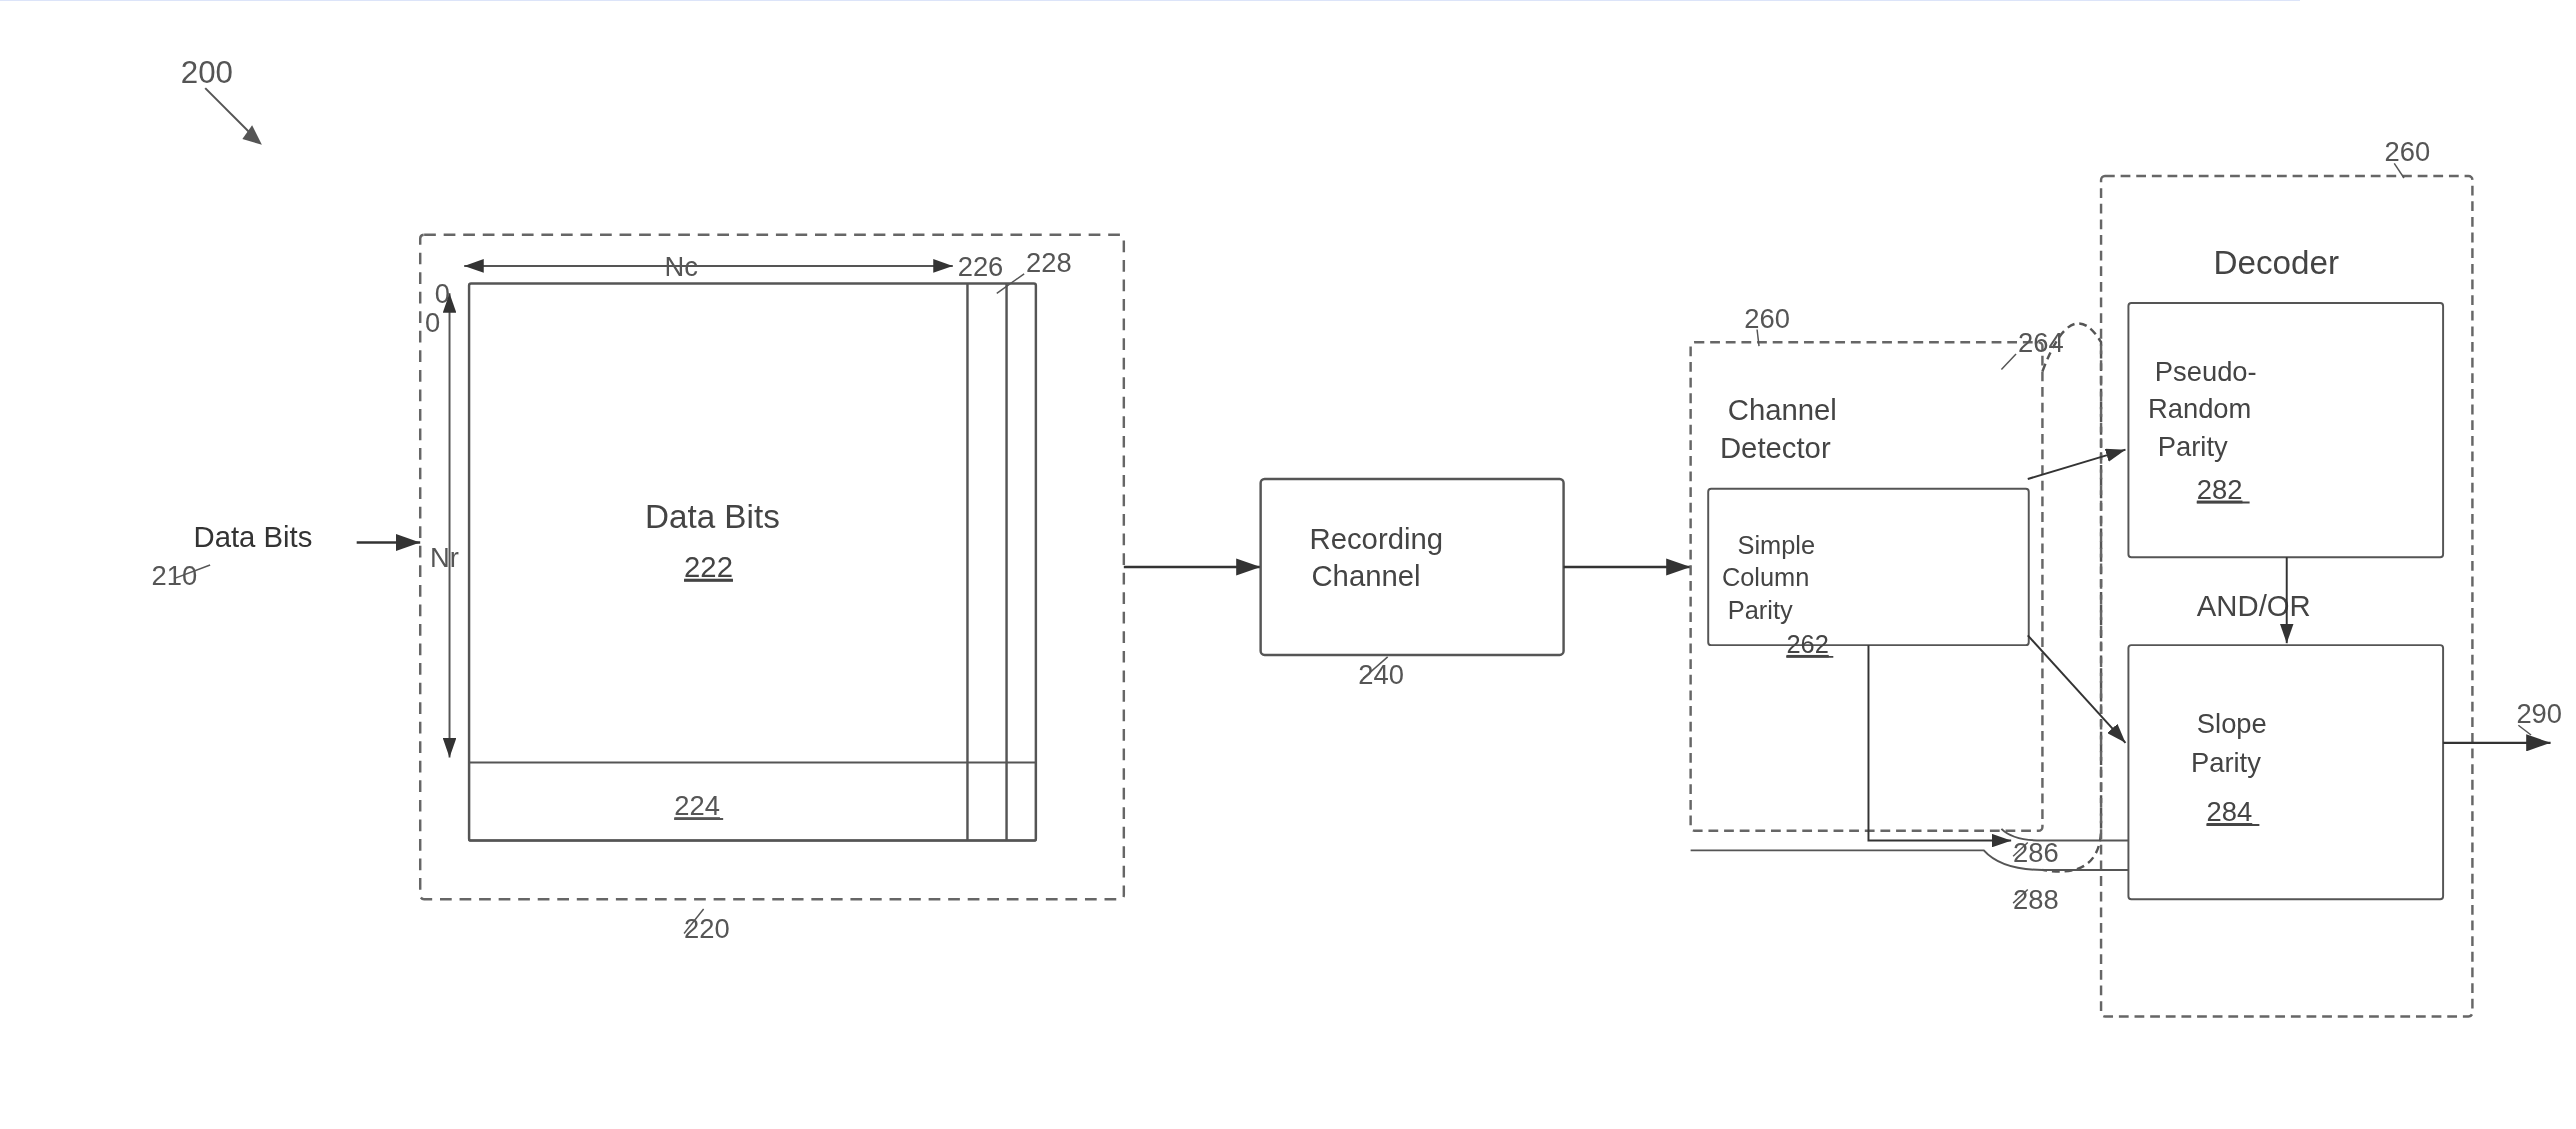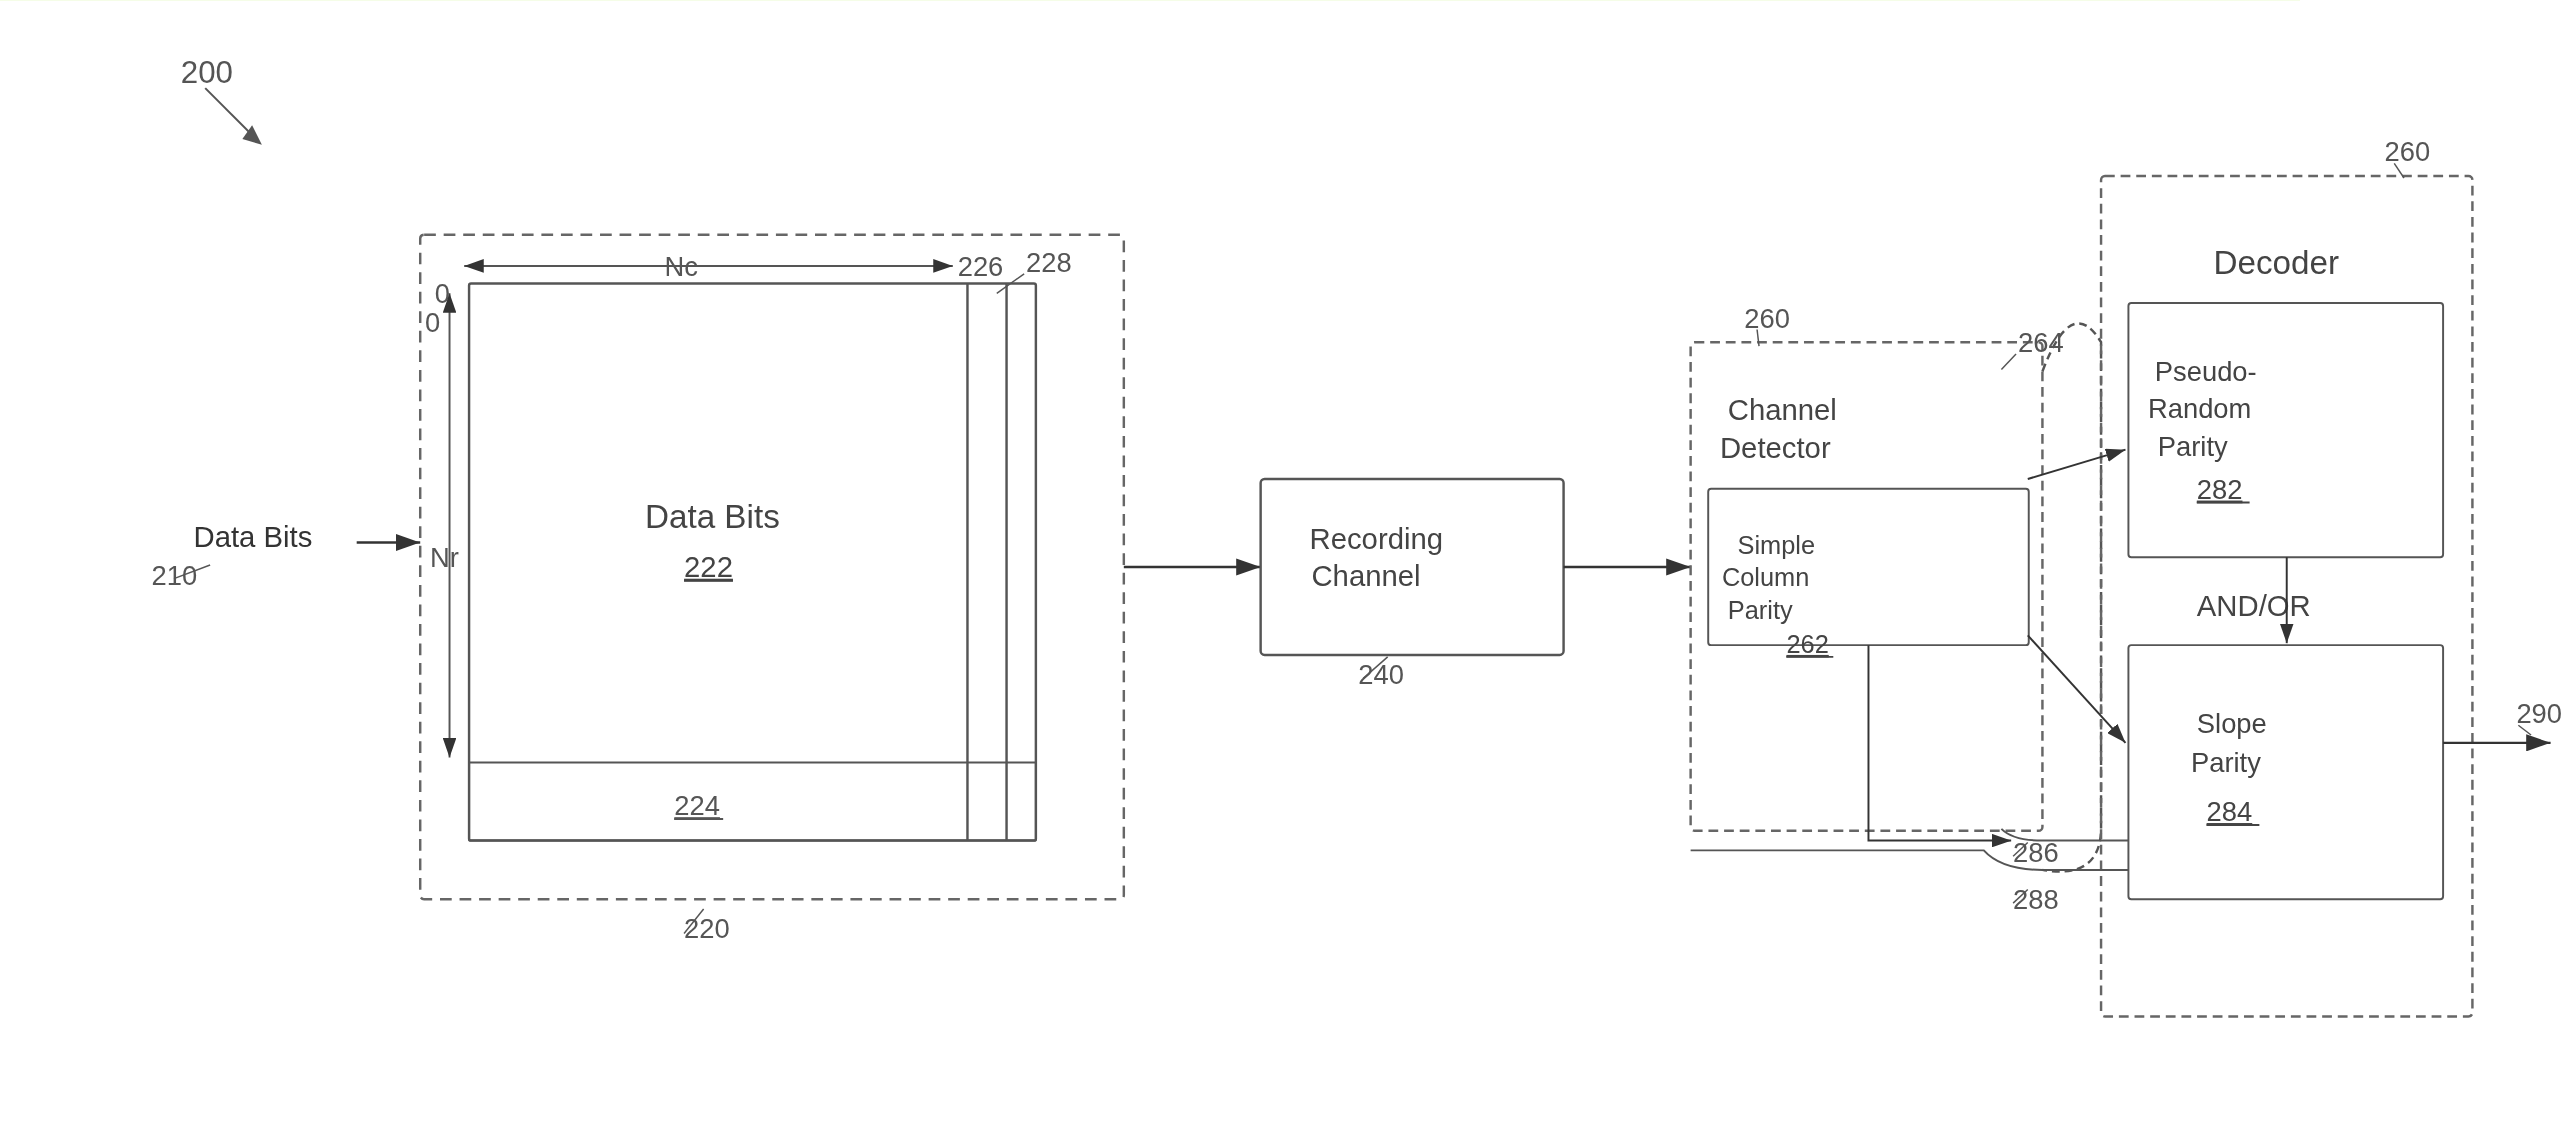--- a/index.html
+++ b/index.html
@@ -8,21 +8,21 @@
       font-family: Arial, sans-serif;
       width: 2576px;
       height: 1130px;
       overflow: hidden;
       position: relative;
     }
     .diagram-container {
       position: relative;
       width: 2300px;
       height: 1130px;
-      background: #bef264;
+      background: #1d4ed8;
       text-align: center;
     }
     svg.diagram {
       position: absolute;
       top: 0;
       left: 0;
       width: 2576px;
       height: 1130px;
     }
   </style>

